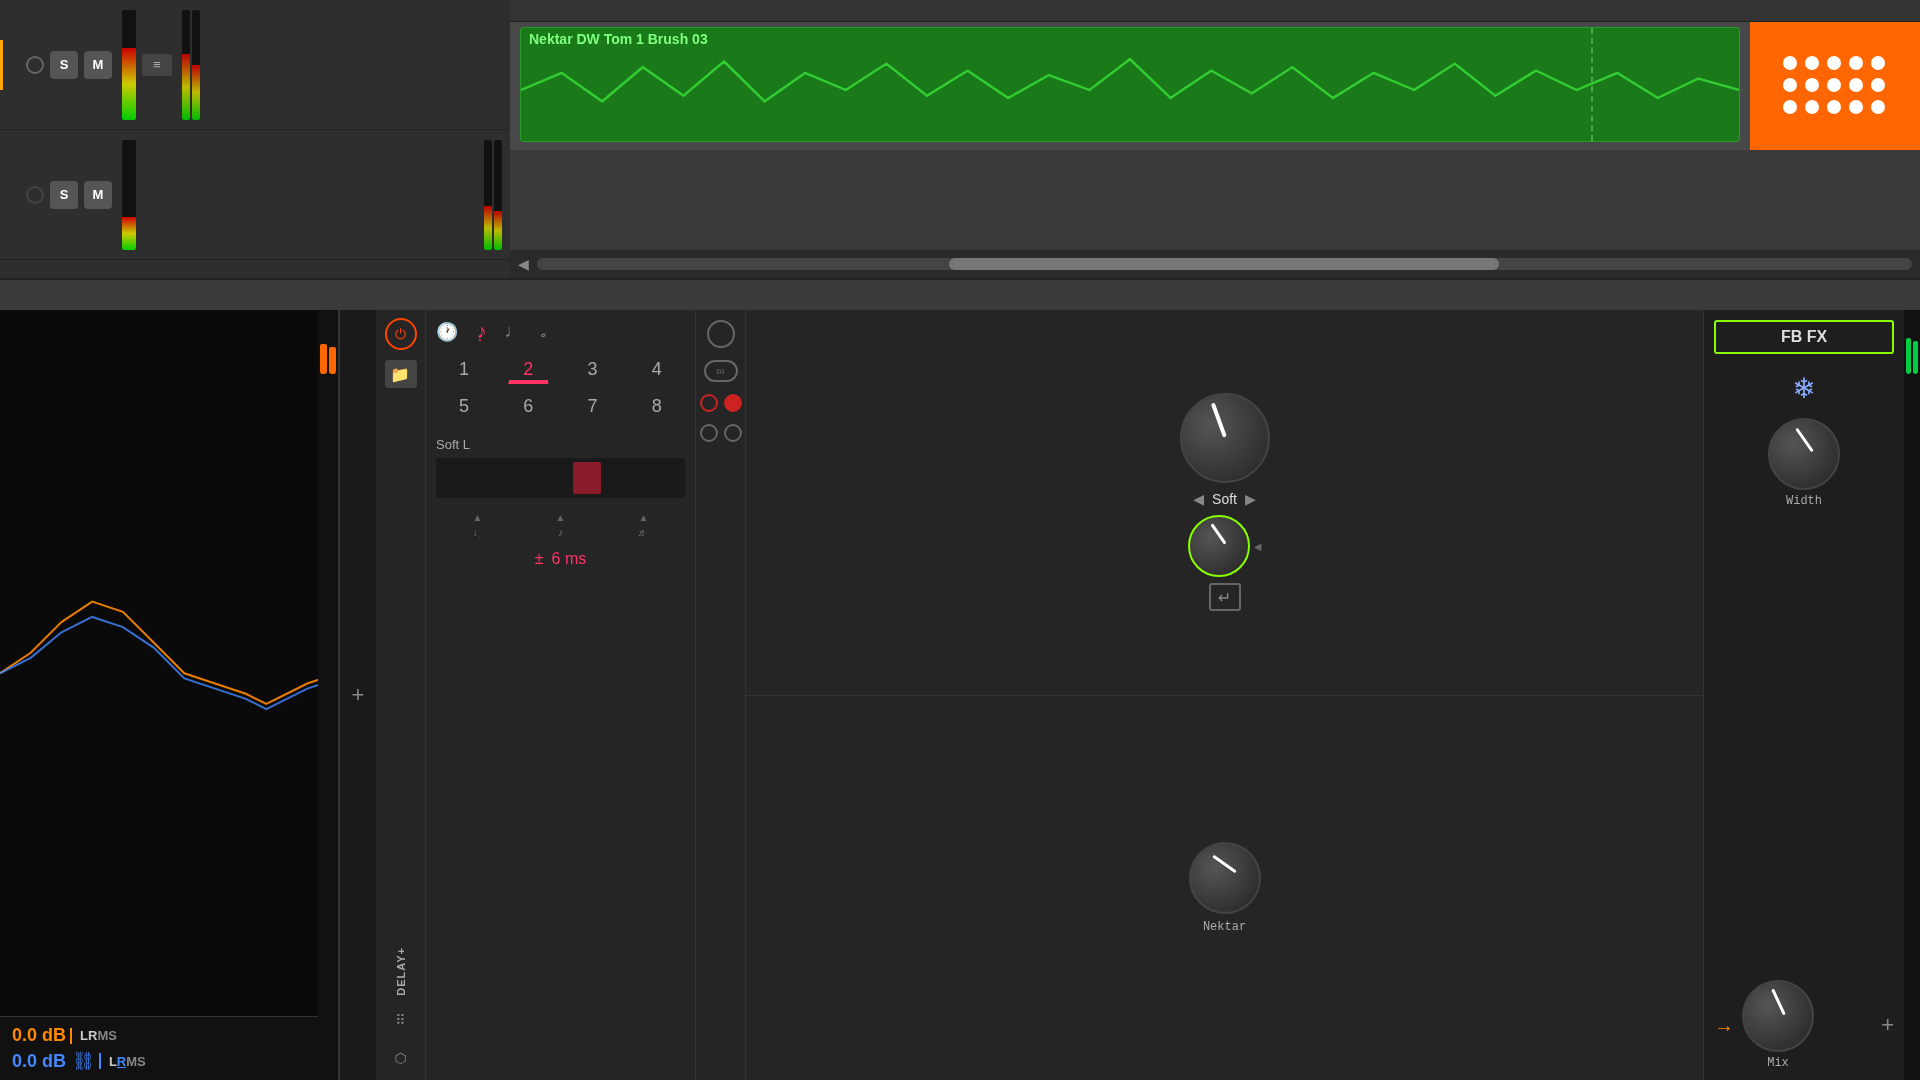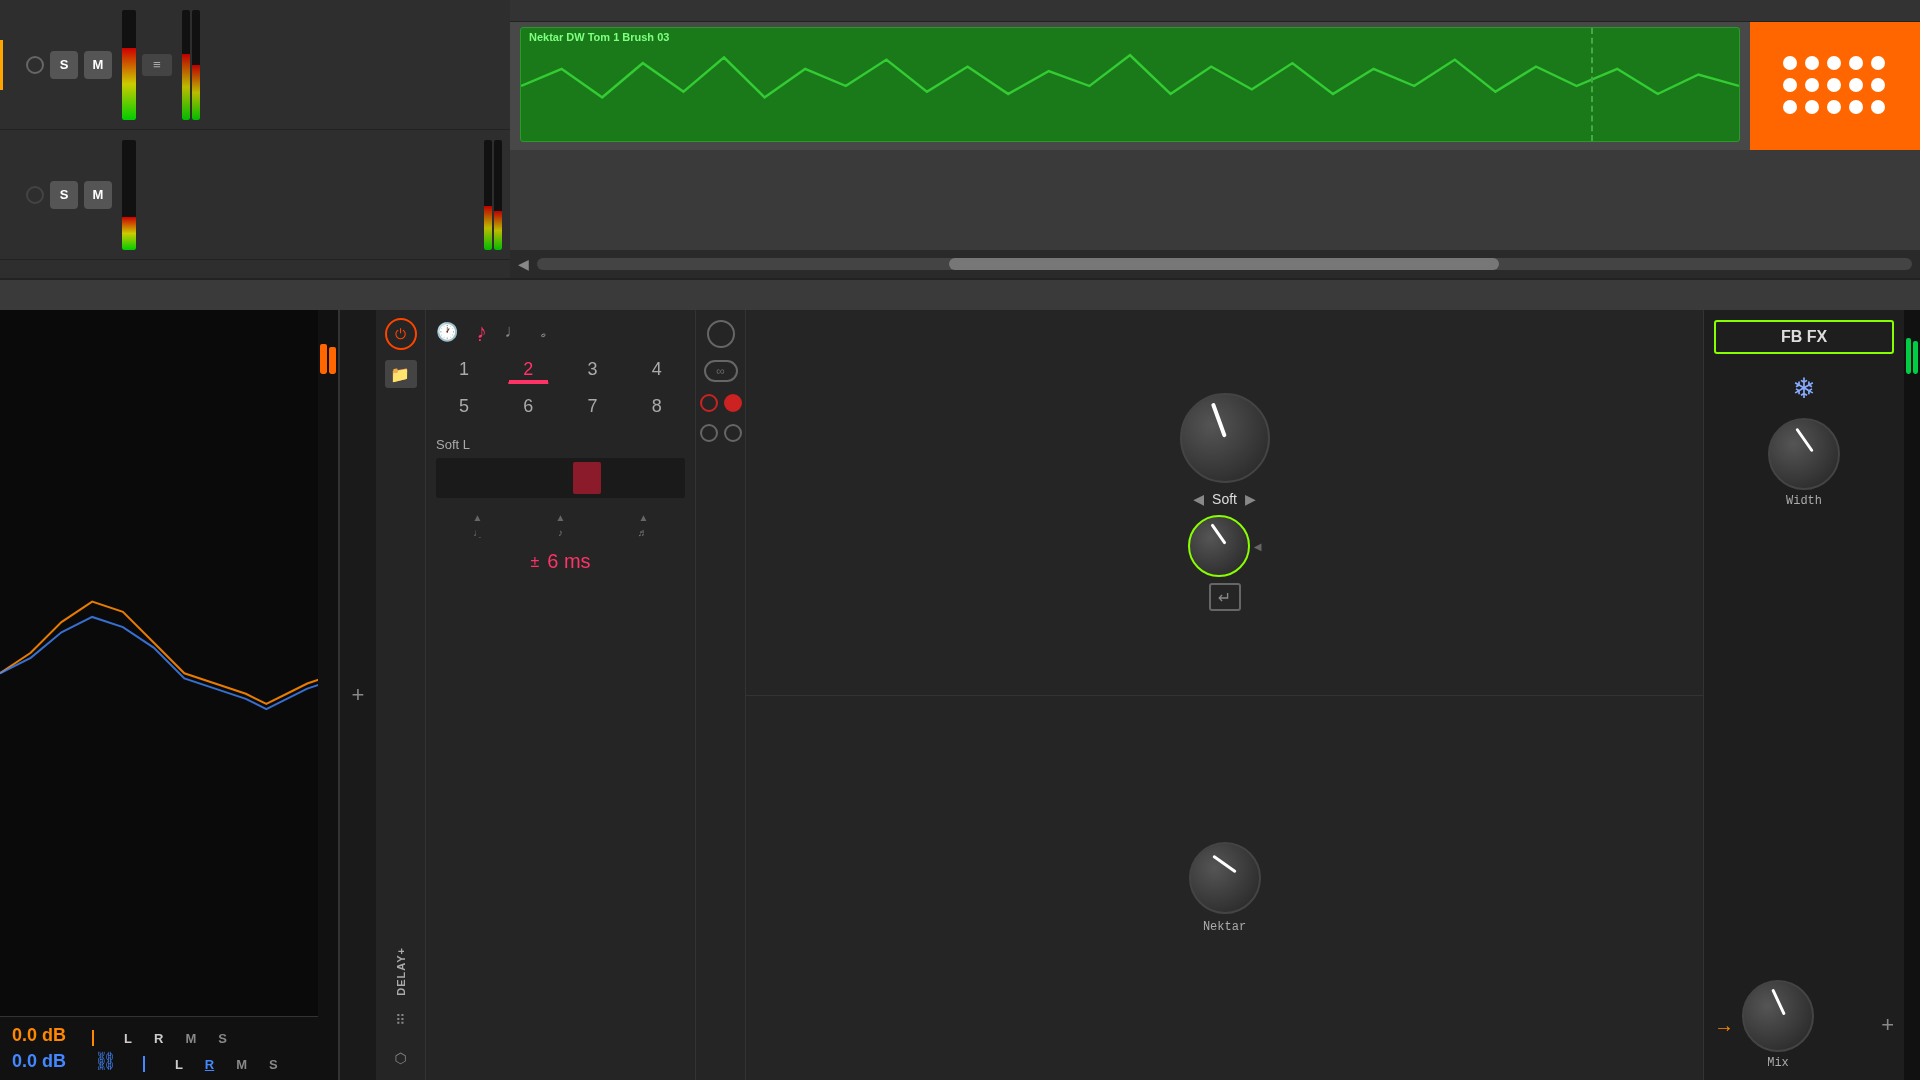--- a/index.html
+++ b/index.html
@@ -114,21 +114,21 @@
       right: 180px;
       height: 115px;
       background: #1a7a1a;
       border-radius: 3px;
       border: 1px solid #2a9a2a;
       overflow: hidden;
     }
 
     .clip-title {
       color: #7fff7f;
-      font-size: 11px;
+      font-size: 14px;
       padding: 3px 8px;
       font-weight: bold;
     }
 
     .waveform-svg {
       width: 100%;
       height: 80px;
     }
 
     .orange-logo {
@@ -419,21 +419,21 @@
       align-items: center;
       gap: 8px;
       color: #ff3366;
       font-size: 16px;
       justify-content: center;
       margin-top: 4px;
     }
 
     .ms-value {
       color: #ff3366;
-      font-size: 20px;
+      font-size: 16px;
     }
 
     .mode-circle {
       width: 28px; height: 28px;
       border-radius: 50%;
       border: 2px solid #666;
       cursor: pointer;
     }
 
     .mode-link {
@@ -580,22 +580,22 @@
 
     .timeline-ruler {
       height: 22px;
       background: #333;
       border-bottom: 1px solid #222;
     }
 
     
     .level-row {
       display: flex;
-      align-items: flex-end;
-      gap: 22px;
+      align-items: center;
+      gap: 0;
     }
 
     .vertical-meter {
       width: 8px;
       height: 60px;
       background: #111;
       border-radius: 2px;
       overflow: hidden;
       position: relative;
     }

